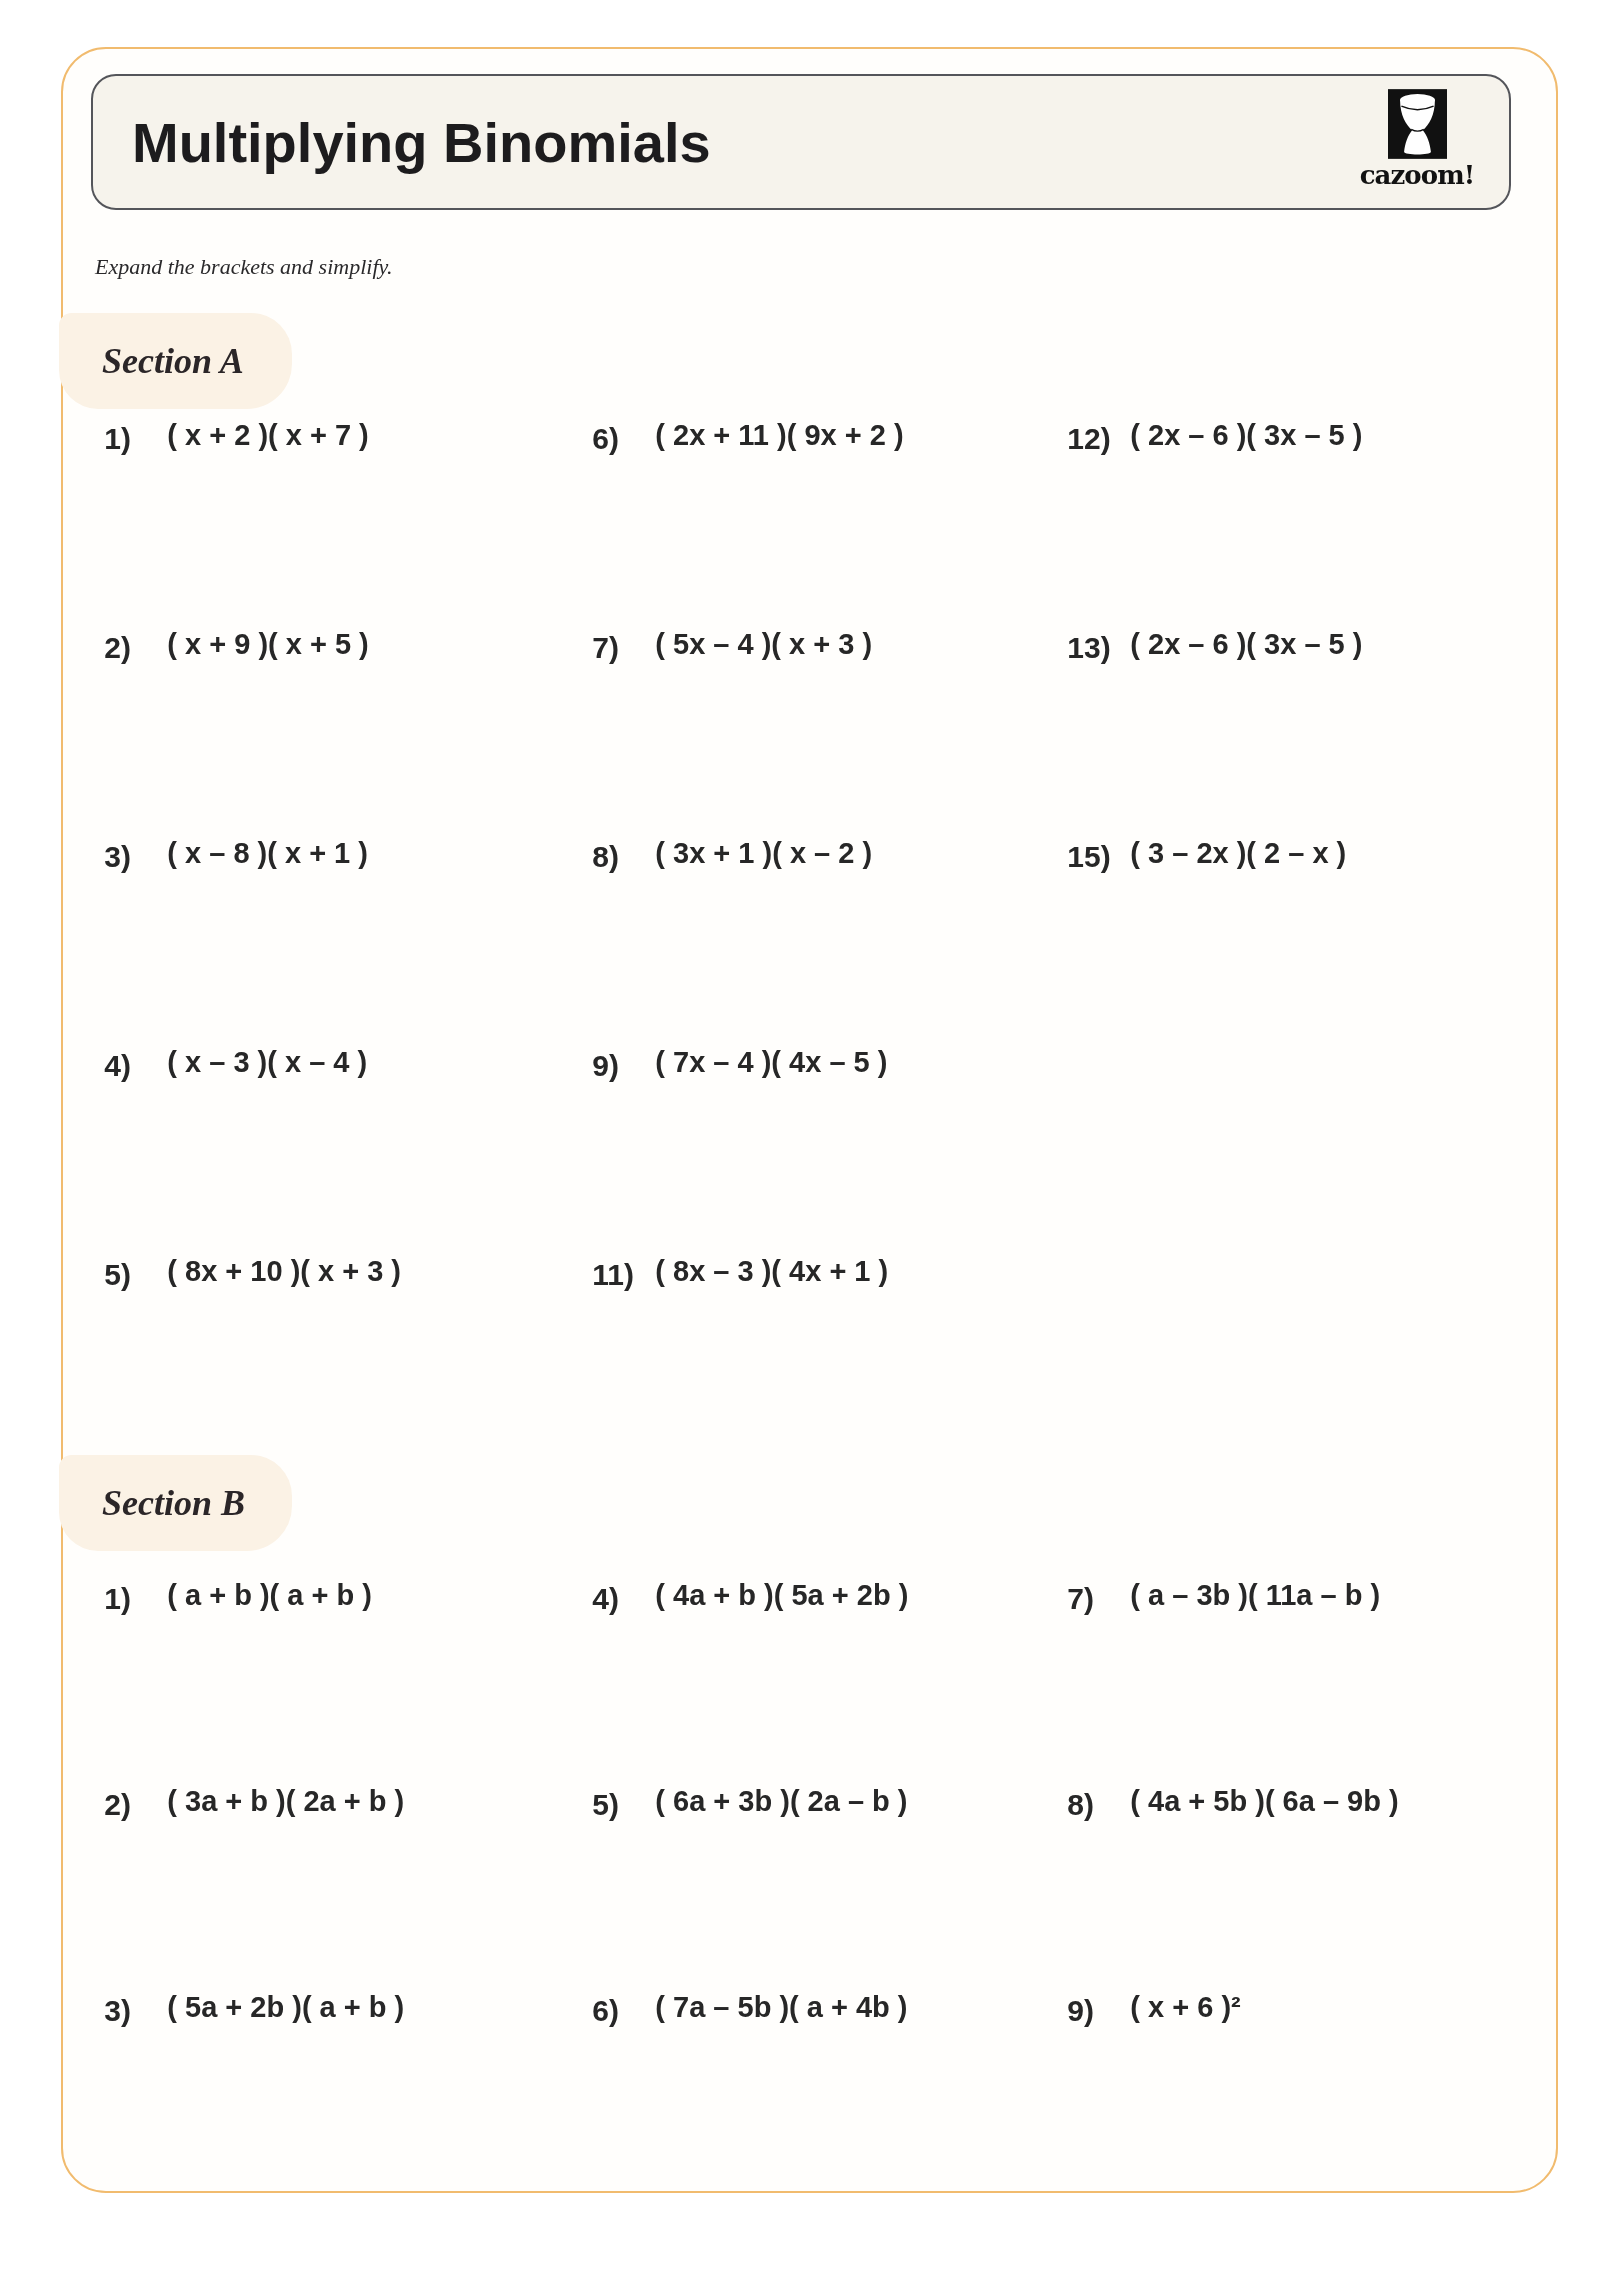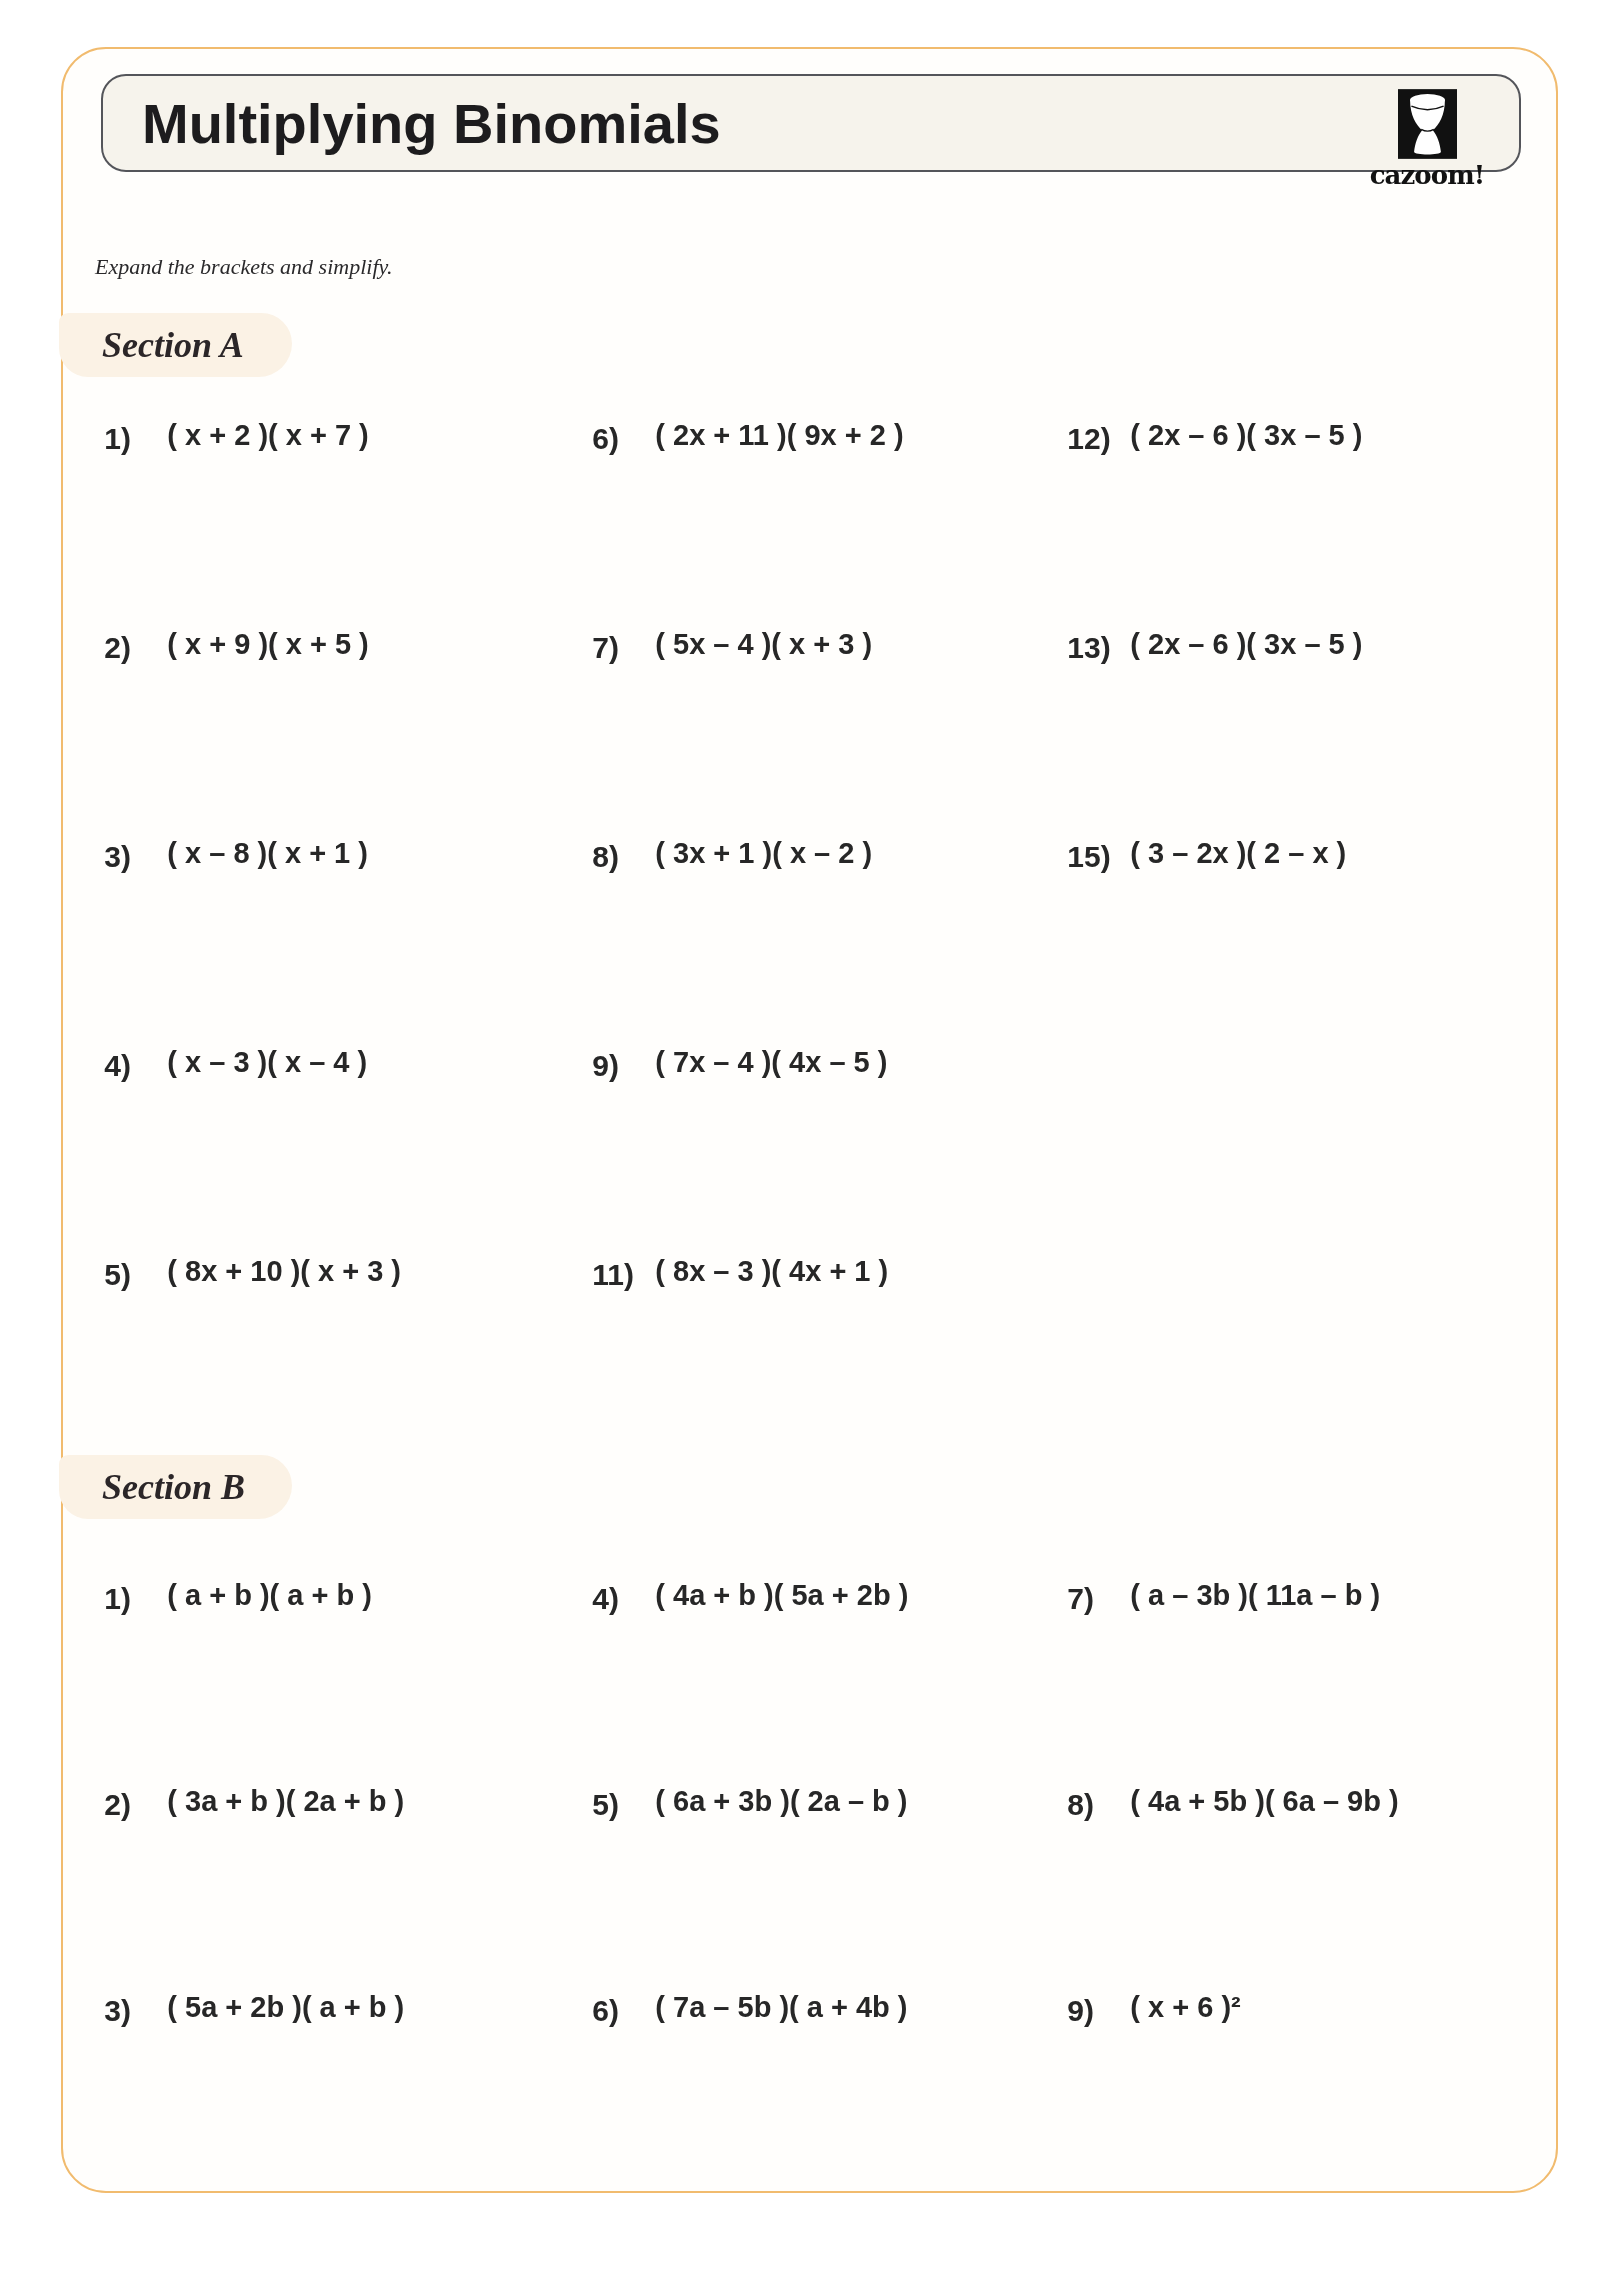--- a/index.html
+++ b/index.html
@@ -9,21 +9,21 @@
     background:#ffffff; overflow:hidden;
     font-family:"Liberation Sans", sans-serif;
     color:#262626;
   }
   .frame {
     position:absolute; left:61px; top:47px; width:1497px; height:2146px;
     border:2.7px solid #f1bb6e; border-radius:45px;
     background:#fffefc;
   }
   .titlebox {
-    position:absolute; left:101px; top:74px; width:1420px; height:98px;
+    position:absolute; left:91px; top:74px; width:1420px; height:136px;
     background:#f6f3ec; border:2.7px solid #54555a; border-radius:25px;
     display:flex; align-items:center;
   }
   .title {
     padding-left:39px; font-size:56px; font-weight:bold; color:#1d1c1e;
     letter-spacing:0px; font-family:"Liberation Sans", sans-serif;
   }
   .logo {
     position:absolute; right:25px; top:13.4px; width:134px; text-align:center;
   }
@@ -32,21 +32,21 @@
     display:block; margin-top:0.9px;
     font-family:"DejaVu Serif", serif; font-weight:900; font-size:26px;
     letter-spacing:-0.9px; color:#121212;
   }
   .instruction {
     position:absolute; left:95px; top:254px;
     font-family:"Liberation Serif", serif; font-style:italic;
     font-size:22px; color:#2a292b;
   }
   .pill {
-    position:absolute; left:59px; width:233px; height:64px;
+    position:absolute; left:59px; width:233px; height:96px;
     background:#fbf2e5; border-radius:12.5px 41px 45px 39px;
     display:flex; align-items:center;
   }
   .pill-a { top:313px; }
   .pill-b { top:1455px;text-align:right; }
   .pill-label {
     padding-left:43px;
     font-family:"Liberation Serif", serif; font-style:italic; font-weight:bold;
     font-size:36px; color:#2b2628;
   }

